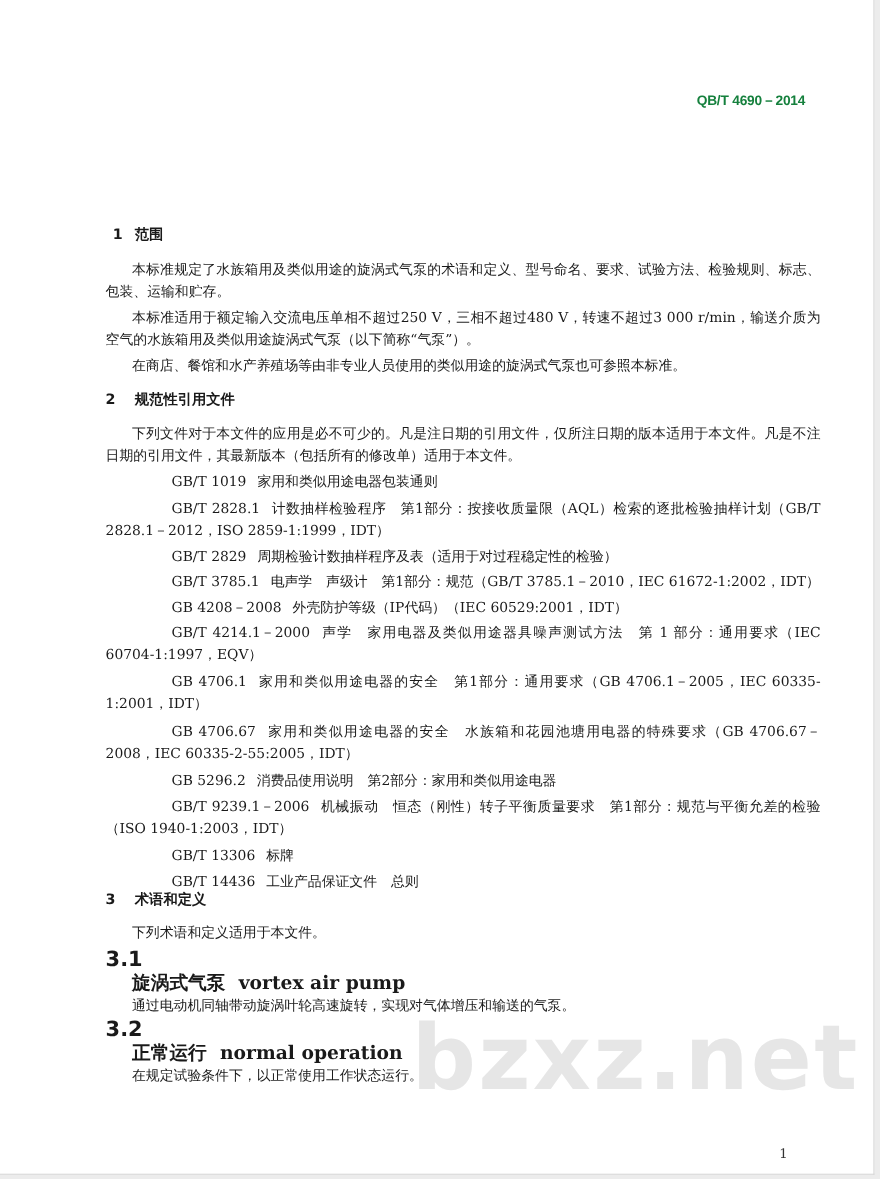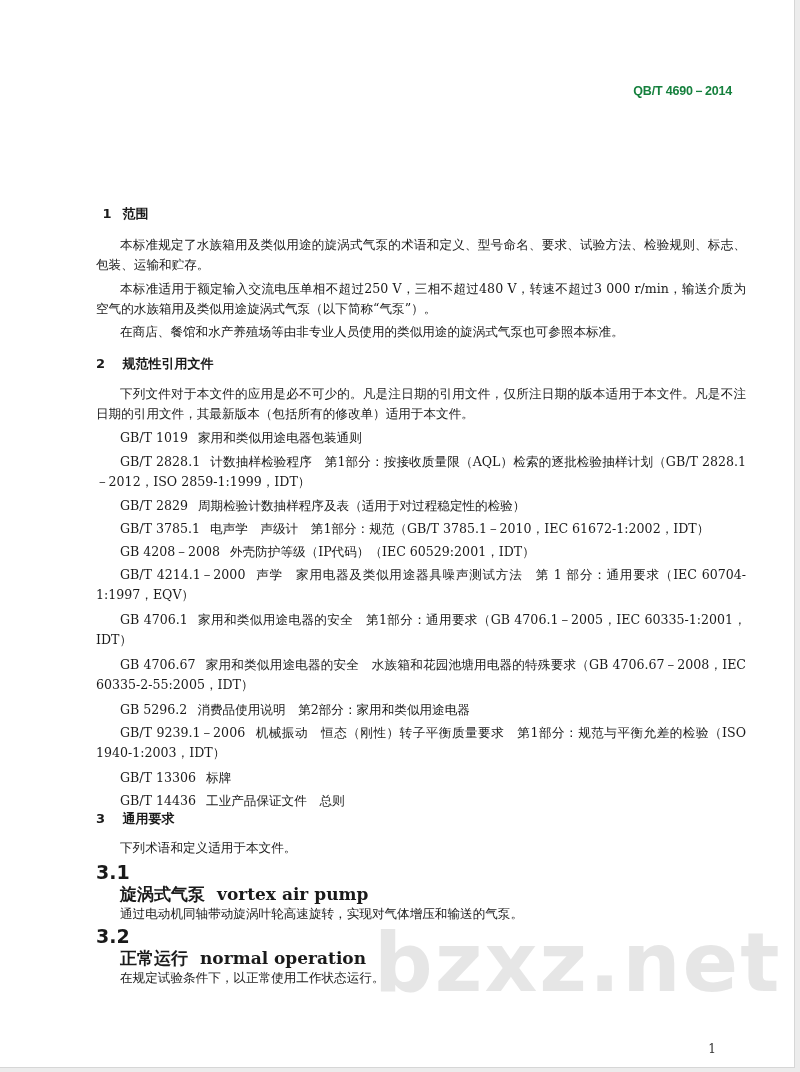--- a/index.html
+++ b/index.html
@@ -42,21 +42,21 @@
   .h .num { display: inline-block; width: 22px; }
   .p {
     position: absolute; left: 0; width: 650px;
     text-indent: 24px;
     text-align: justify;
   }
   .ref {
     position: absolute; left: 0; width: 650px;
     text-indent: 24px; text-align: justify;
   }
-  .ref .code { margin-right: 10px; }
+  .ref .code { margin-right: 10px; margin-left: 36px; }
   .term-num {
     position: absolute; left: 0;
     font-family: "DejaVu Sans", sans-serif; font-weight: bold; font-size: 19px;
   }
   .term-name {
     position: absolute; left: 24px;
     font-family: "DejaVu Sans", sans-serif; font-weight: bold; font-size: 17px; text-align: center;
   }
   .term-name .en { font-family: "DejaVu Serif", serif; margin-left: 12px; }
   .term-def { position: absolute; left: 24px; }
@@ -128,21 +128,21 @@
     </div>
     <div class="ref" style="top:768px;">
       <span class="code">GB/T 13306</span><span>标牌</span>
     </div>
     <div class="ref" style="top:791px;">
       <span class="code">GB/T 14436</span><span>工业产品保证文件　总则</span>
     </div>
 
     <div class="h" style="top:809px;">
       <span class="num">3</span>
-      <span>通用要求</span>
+      <span>术语和定义</span>
     </div>
     <div class="p" style="top:838px;">下列术语和定义适用于本文件。</div>
 
     <div class="term-num" style="top:862px;">3.1</div>
     <div class="term-name" style="top:884px;">
       <span>旋涡式气泵</span><span class="en">vortex air pump</span>
     </div>
     <div class="term-def" style="top:904px;">通过电动机同轴带动旋涡叶轮高速旋转，实现对气体增压和输送的气泵。</div>
 
     <div class="term-num" style="top:926px;">3.2</div>

